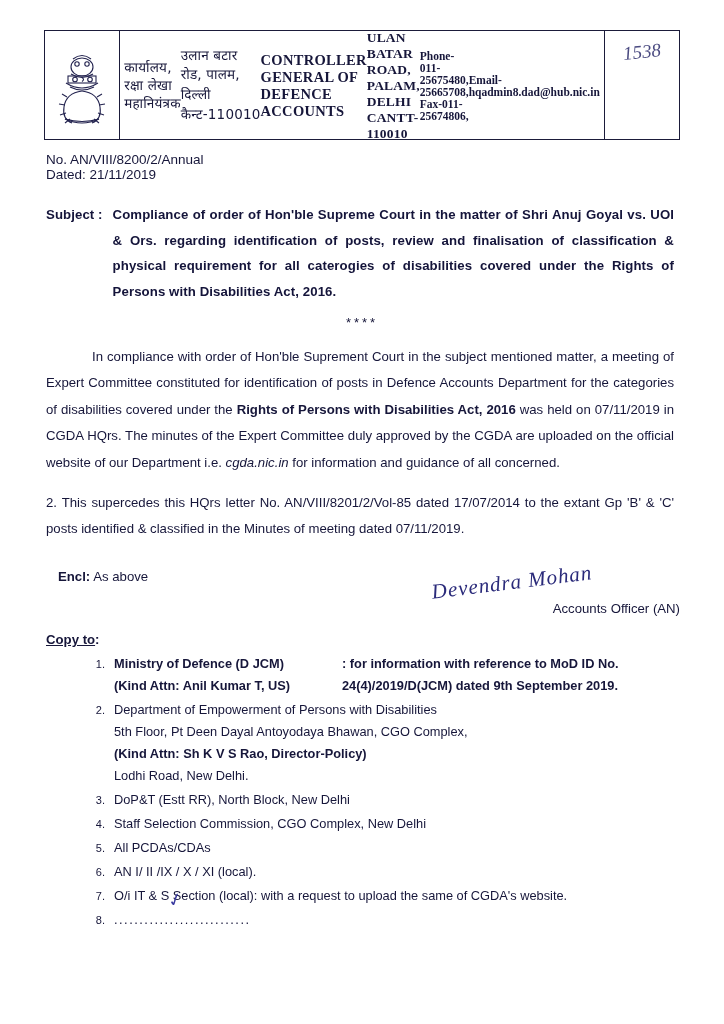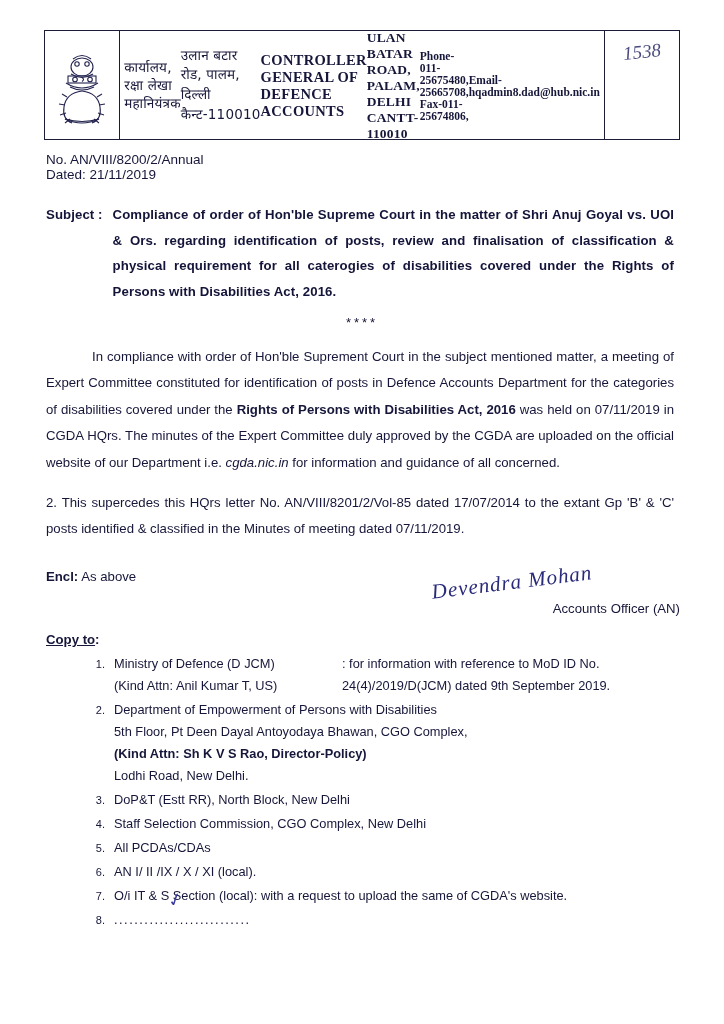--- a/index.html
+++ b/index.html
@@ -168,20 +168,21 @@
   .para.indent { text-indent: 46px; }
   .b { font-weight: bold; }
   .i { font-style: italic; }
 
   
   .encl {
     margin-top: 26px;
     font-size: 13.2px;
     padding-left: 2px;
     color: #16163a;
+    margin-left: 12px;
   }
   .encl .lbl { font-weight: bold; }
   .sign-block {
     margin-top: -14px;
     text-align: center;
     padding-left: 300px;
   }
   .signature {
     font-family: "Liberation Serif", serif;
     font-style: italic;
@@ -212,20 +213,21 @@
   }
   ol.copylist > li {
     margin-bottom: 2px;
     padding-left: 6px;
   }
   ol.copylist > li::marker {
     font-size: 11px;
   }
   .li-two-col {
     display: flex;
+    font-weight: bold;
   }
   .li-left { width: 228px; }
   .li-right { flex: 1; }
   .sub-line { display: block; }
   .dots { letter-spacing: 1.5px; }
   .check {
     position: absolute;
     left: 60px;
     font-family: "Liberation Serif", serif;
     color: #3a3aa0;

